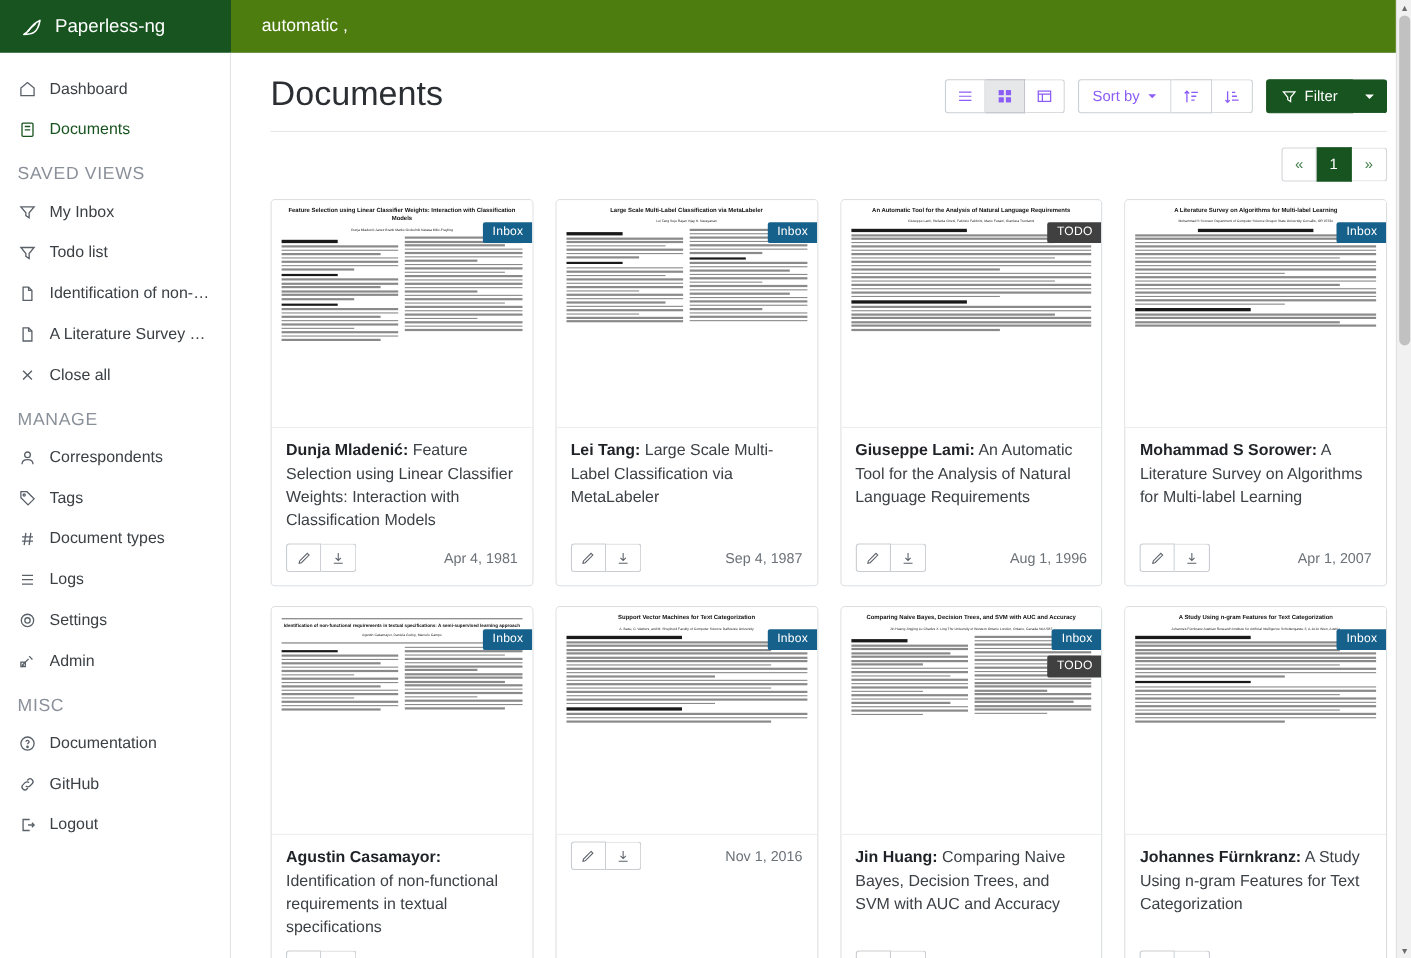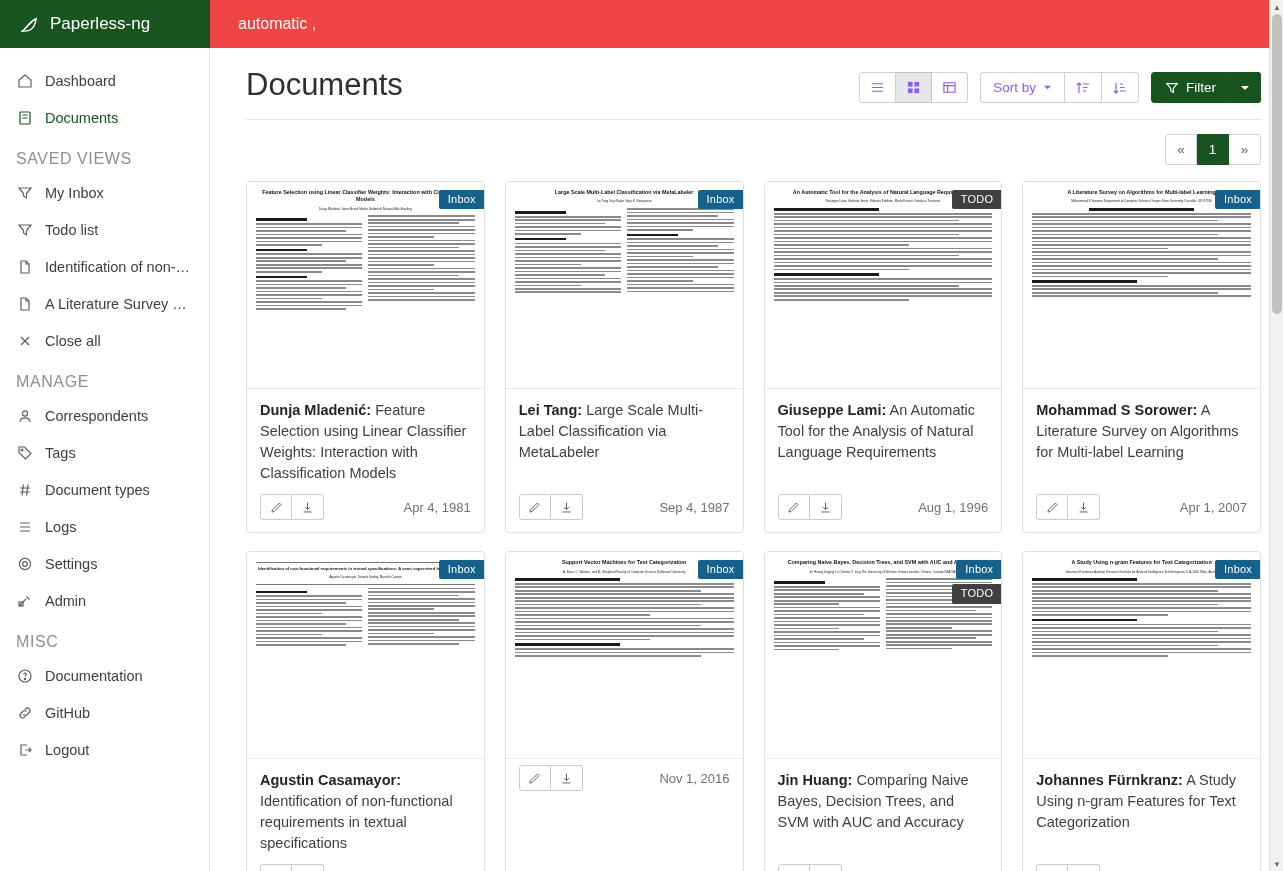--- a/index.html
+++ b/index.html
@@ -33,21 +33,21 @@
     align-items: center;
     gap: 10px;
     padding-left: 18px;
     background: #17541f;
     font-size: 17px;
     font-weight: 400;
   }
   .brand .logo { width: 22px; height: 22px; display: inline-block; }
   .searchbar {
     flex: 1;
-    background: #ef4444;
+    background: #4d7c0f;
     display: flex;
     align-items: center;
     padding: 0 26px;
     font-size: 16px;
     color: #ffffff;
   }
   .searchbar input {
     background: transparent;
     border: none;
     outline: none;
@@ -266,21 +266,21 @@
     height: 2.4px;
     background: #1a1a1a;
     width: 48%;
     margin: 3px 0 2.4px 0;
     opacity: 1;
   }
   .rule { height: 1px; background: #777; margin: 3px 0; }
 
   .badges {
     position: absolute;
-    top: 8px; right: 0;
+    top: 20px; right: 0;
     display: flex;
     flex-direction: column;
     align-items: flex-end;
     gap: 5px;
   }
   .badge {
     font-size: 11px;
     color: #fff;
     padding: 3px 8px 3px 9px;
     border-radius: 2px 0 0 2px;

